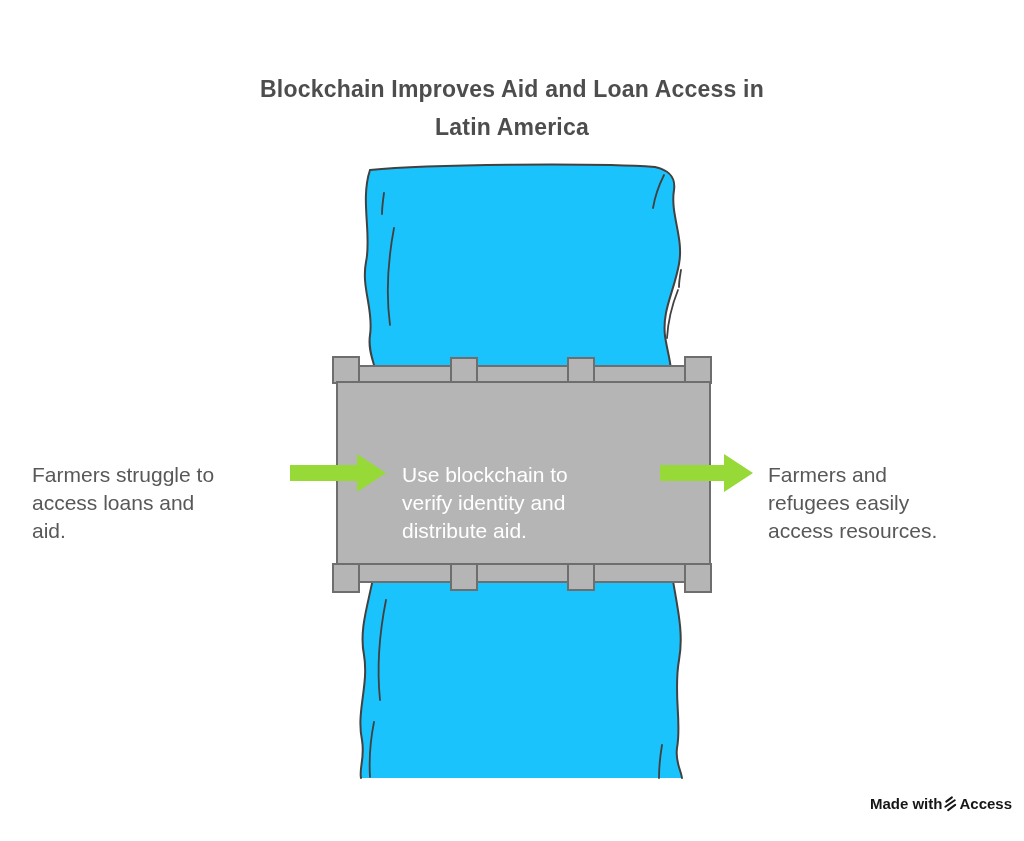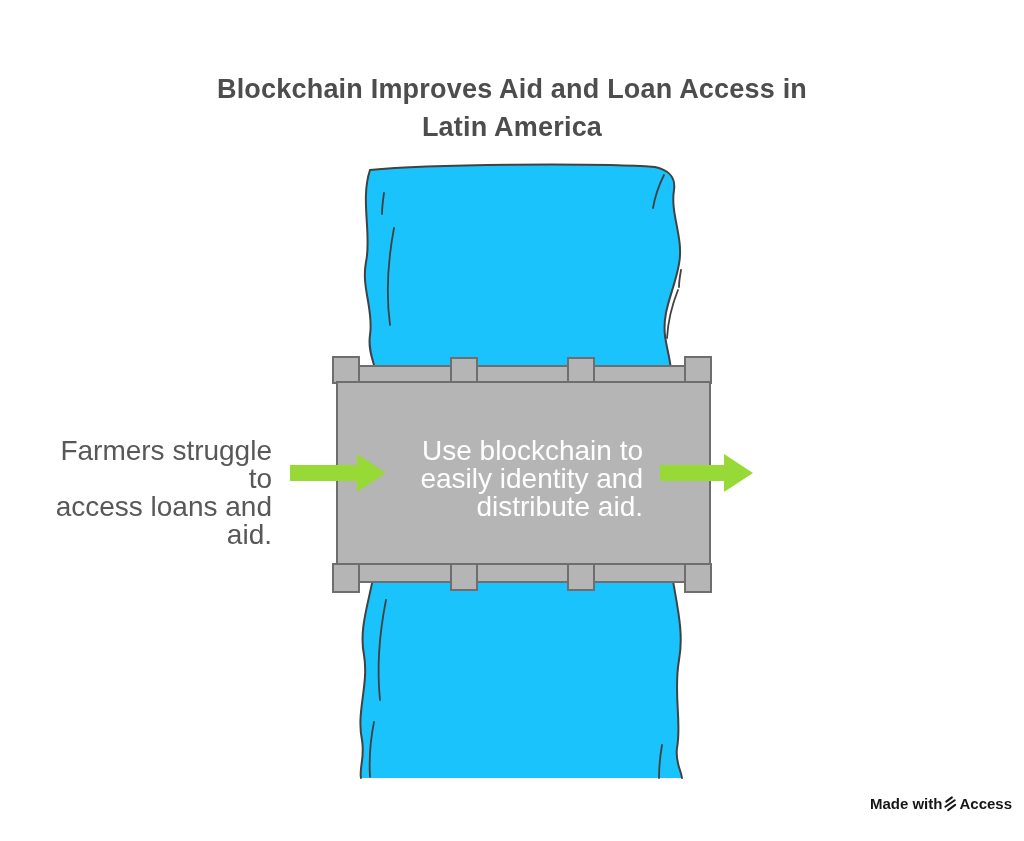--- a/index.html
+++ b/index.html
@@ -15,37 +15,37 @@
     background: #ffffff;
     overflow: hidden;
   }
   .title {
     position: absolute;
     top: 70px;
     left: 0;
     width: 1024px;
     margin: 0;
     text-align: center;
-    font-size: 27px;
+    font-size: 23px;
     line-height: 38px;
     font-weight: bold;
     color: #4d4d4d;
     white-space: pre-line;
     letter-spacing: 0.2px;
   }
   .graphic {
     position: absolute;
     top: 0;
     left: 0;
   }
   .label {
     position: absolute;
-    top: 437px;
-    text-align: right;
-    font-size: 28px;
+    top: 461px;
+    text-align: left;
+    font-size: 21px;
     line-height: 28px;
     color: #58585a;
     white-space: pre-line;
   }
   .label-left   { left: 32px;  width: 240px; }
   .label-center { left: 402px; width: 241px; color: #ffffff; }
   .label-right  { left: 768px; width: 240px; }
   .footer {
     position: absolute;
     top: 795px;
@@ -133,22 +133,25 @@
     <g fill="#97d937">
       <polygon points="290,465 357,465 357,454 386,473 357,492 357,481 290,481"></polygon>
       <polygon points="660,465 724,465 724,454 753,473 724,492 724,481 660,481"></polygon>
     </g>
   </svg>
 
   <div class="label label-left">Farmers struggle to
 access loans and
 aid.</div>
   <div class="label label-center">Use blockchain to
-easily identity and
+verify identity and
 distribute aid.</div>
+  <div class="label label-right">Farmers and
+refugees easily
+access resources.</div>
 
   <div class="footer">
     <span>Made with</span>
     <svg width="17" height="17" viewBox="0 0 18 18">
       <g stroke="#161616" stroke-width="2.1" stroke-linecap="round" fill="none">
         <path d="M10.5 2.5 L4.5 7"></path>
         <path d="M13.5 5.5 L3.5 12.5"></path>
         <path d="M14 10.5 L6.5 16"></path>
       </g>
     </svg>

